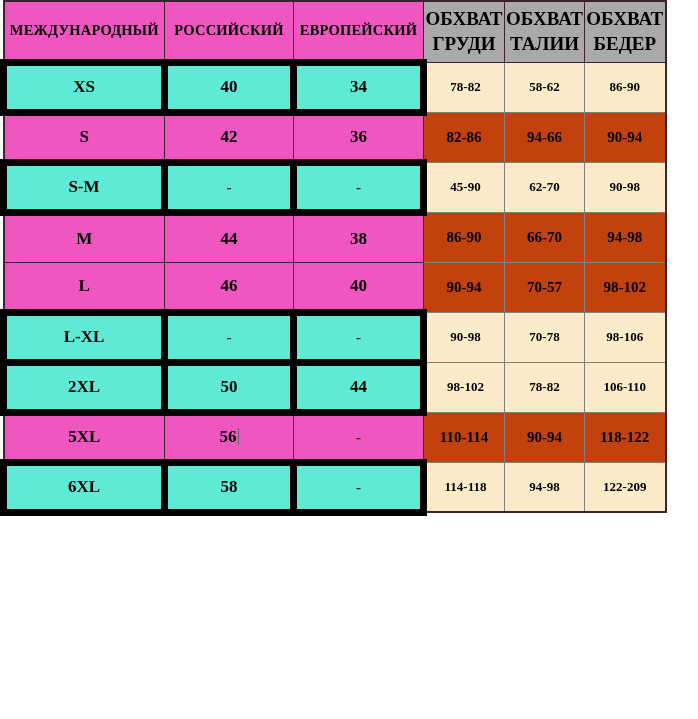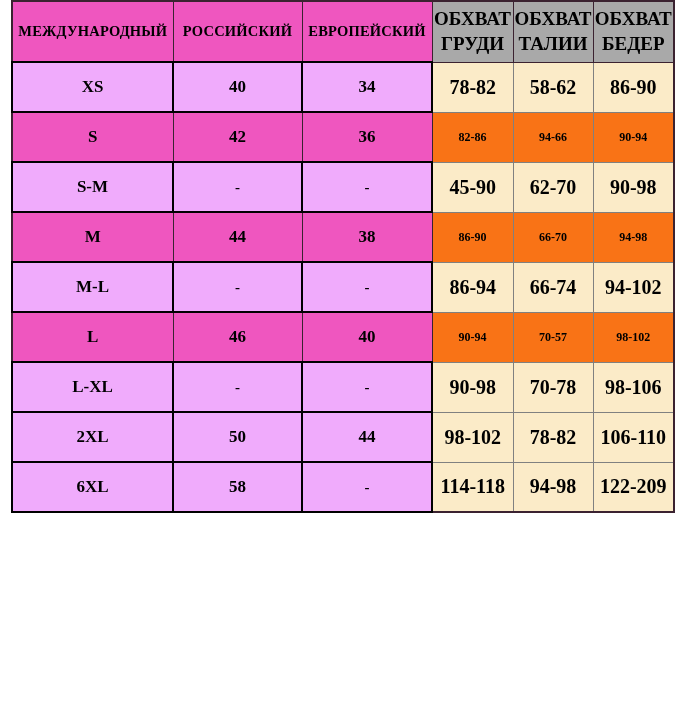--- a/index.html
+++ b/index.html
@@ -9,21 +9,21 @@
   }
   body {
     width: 698px;
     height: 719px;
     overflow: hidden;
     font-family: "Liberation Serif", "DejaVu Serif", serif;
   }
 
   #size-chart-wrap {
     position: absolute;
-    left: 11px;
+    left: 0;
     top: 0;
     width: 662px;
   }
 
   table.size-chart {
     border-collapse: collapse;
     table-layout: fixed;
     width: 662px;
     border: 2px solid #3b2230;
   }
@@ -61,38 +61,38 @@
     border: 1px solid #3b2230;
     font-size: 19px;
     line-height: 1.3;
   }
   th.head-meas .mline { display: block; }
 
   
   tr.data-row { height: 50px; }
 
   td.size-dark {
-    background: #f0abfc;
-    border: 2px solid #000000;
+    background: #5eead4;
+    border: 7px solid #000000;
     font-size: 17px;
   }
   td.size-light {
     background: #ef56bf;
     border: 1px solid #3b2230;
     font-size: 17px;
   }
   td.meas-cream {
     background: #fbebc8;
     border: 1px solid #808080;
-    font-size: 20px;
+    font-size: 13px;
   }
   td.meas-white {
-    background: #f97316;
+    background: #c2410c;
     border: 1px solid #808080;
-    font-size: 12px;
+    font-size: 15px;
   }
 
   td.size-dark.dash, td.size-light.dash {
     font-size: 15px;
   }
 
   
   .cellwrap {
     position: relative;
     display: inline-block;
@@ -166,28 +166,20 @@
         </tr>
         <tr class="data-row">
           <td class="size-light">M</td>
           <td class="size-light">44</td>
           <td class="size-light">38</td>
           <td class="meas-white">86-90</td>
           <td class="meas-white">66-70</td>
           <td class="meas-white">94-98</td>
         </tr>
         <tr class="data-row">
-          <td class="size-dark">M-L</td>
-          <td class="size-dark dash">-</td>
-          <td class="size-dark dash">-</td>
-          <td class="meas-cream">86-94</td>
-          <td class="meas-cream">66-74</td>
-          <td class="meas-cream">94-102</td>
-        </tr>
-        <tr class="data-row">
           <td class="size-light">L</td>
           <td class="size-light">46</td>
           <td class="size-light">40</td>
           <td class="meas-white">90-94</td>
           <td class="meas-white">70-57</td>
           <td class="meas-white">98-102</td>
         </tr>
         <tr class="data-row">
           <td class="size-dark">L-XL</td>
           <td class="size-dark dash">-</td>
@@ -198,20 +190,28 @@
         </tr>
         <tr class="data-row">
           <td class="size-dark">2XL</td>
           <td class="size-dark">50</td>
           <td class="size-dark">44</td>
           <td class="meas-cream">98-102</td>
           <td class="meas-cream">78-82</td>
           <td class="meas-cream">106-110</td>
         </tr>
         <tr class="data-row">
+          <td class="size-light">5XL</td>
+          <td class="size-light"><span class="cellwrap"><span>56</span><span class="caret"></span></span></td>
+          <td class="size-light dash">-</td>
+          <td class="meas-white">110-114</td>
+          <td class="meas-white">90-94</td>
+          <td class="meas-white">118-122</td>
+        </tr>
+        <tr class="data-row">
           <td class="size-dark">6XL</td>
           <td class="size-dark">58</td>
           <td class="size-dark dash">-</td>
           <td class="meas-cream">114-118</td>
           <td class="meas-cream">94-98</td>
           <td class="meas-cream">122-209</td>
         </tr>
       </tbody>
   </table>
 </div>

